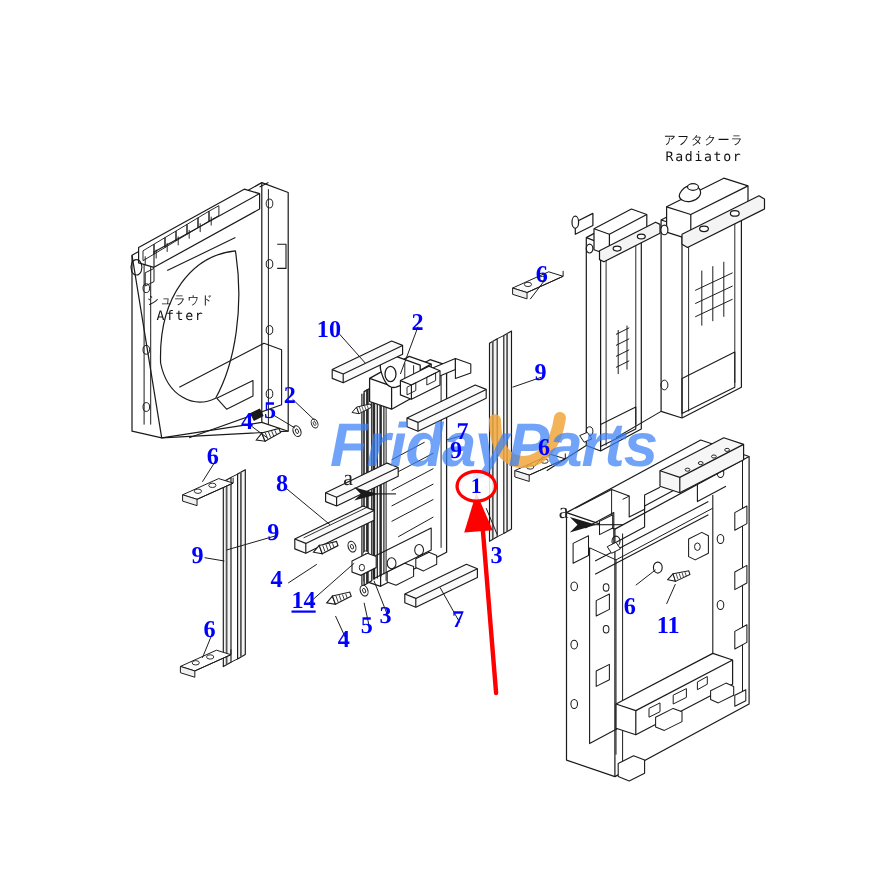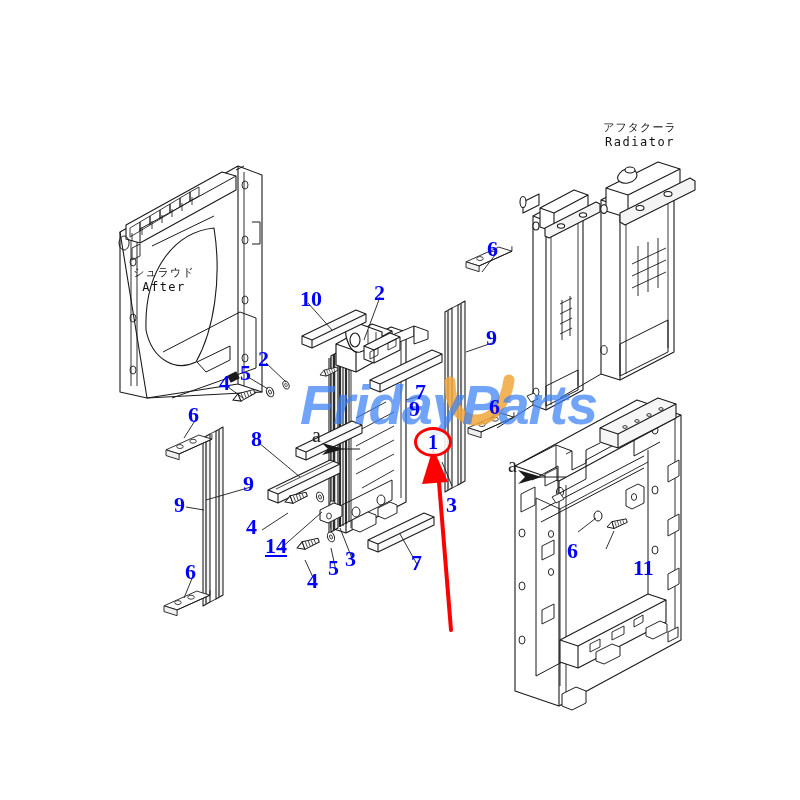--- a/index.html
+++ b/index.html
@@ -445,21 +445,21 @@
 
 
   <div class="jp" style="left:598px;top:121px;width:84px;">
     <div>アフタクーラ</div>
     <div class="en">Radiator</div>
   </div>
 
   <div class="amark" style="left:312px;top:425px;">a</div>
   <div class="amark" style="left:508px;top:455px;">a</div>
 
-  <div class="lbl n" style="left:300px;top:288px;">10</div>
+  <div class="lbl n" style="left:288px;top:288px;">10</div>
   <div class="lbl n" style="left:374px;top:282px;">2</div>
   <div class="lbl n" style="left:486px;top:327px;">9</div>
   <div class="lbl n" style="left:487px;top:238px;">6</div>
   <div class="lbl n" style="left:258px;top:348px;">2</div>
   <div class="lbl n" style="left:240px;top:362px;">5</div>
   <div class="lbl n" style="left:219px;top:372px;">4</div>
   <div class="lbl n" style="left:415px;top:381px;">7</div>
   <div class="lbl n" style="left:409px;top:398px;">9</div>
   <div class="lbl n" style="left:489px;top:396px;">6</div>
   <div class="lbl n" style="left:188px;top:404px;">6</div>
@@ -468,20 +468,20 @@
   <div class="lbl n" style="left:174px;top:494px;">9</div>
   <div class="lbl n" style="left:246px;top:516px;">4</div>
   <div class="lbl n" style="left:265px;top:535px;text-decoration:underline;">14</div>
   <div class="lbl n" style="left:446px;top:494px;">3</div>
   <div class="lbl n" style="left:345px;top:548px;">3</div>
   <div class="lbl n" style="left:328px;top:557px;">5</div>
   <div class="lbl n" style="left:307px;top:570px;">4</div>
   <div class="lbl n" style="left:411px;top:552px;">7</div>
   <div class="lbl n" style="left:185px;top:561px;">6</div>
   <div class="lbl n" style="left:567px;top:540px;">6</div>
-  <div class="lbl n" style="left:633px;top:557px;">11</div>
+  <div class="lbl n" style="left:597px;top:557px;">11</div>
 
   <div id="callout1">
     <div class="ring"></div>
     <div class="num">1</div>
   </div>
 
 </div>
 
 </body></html>

